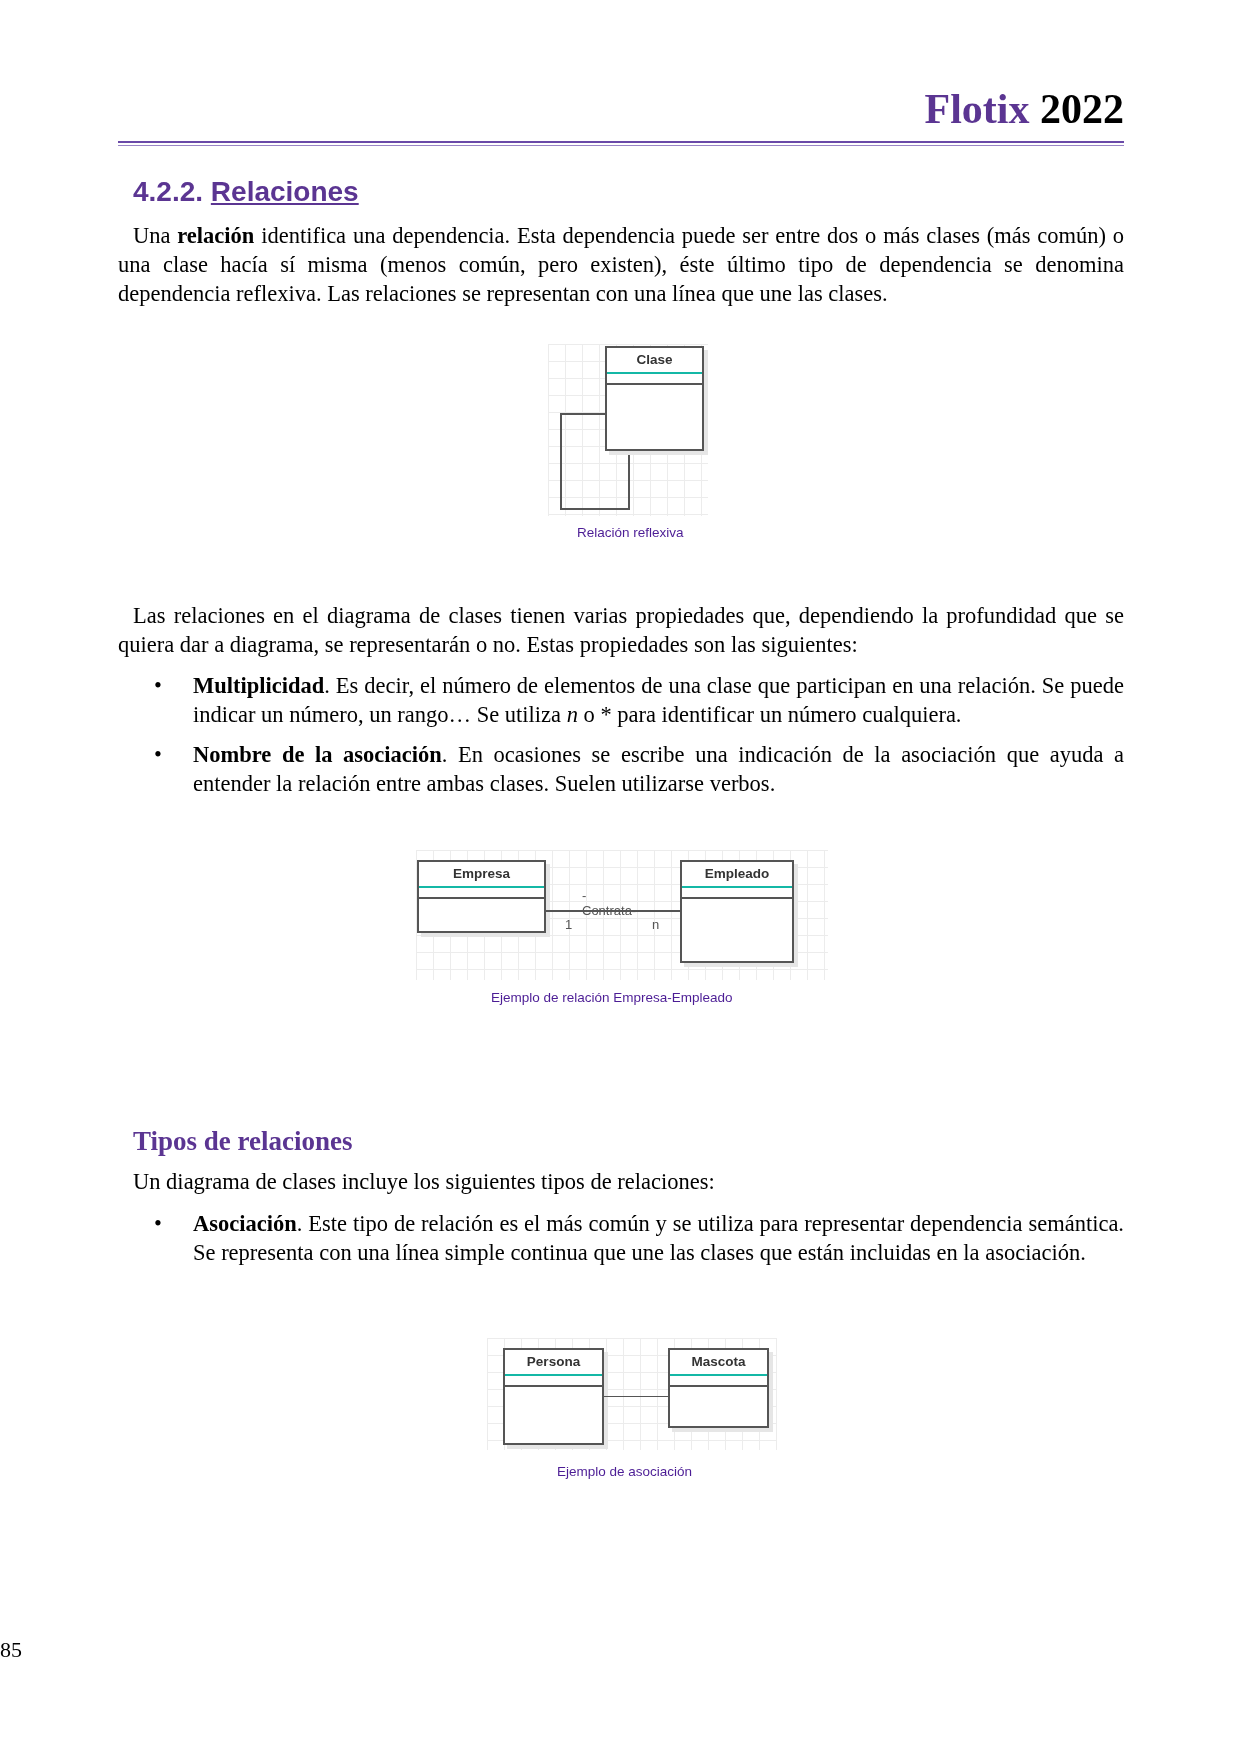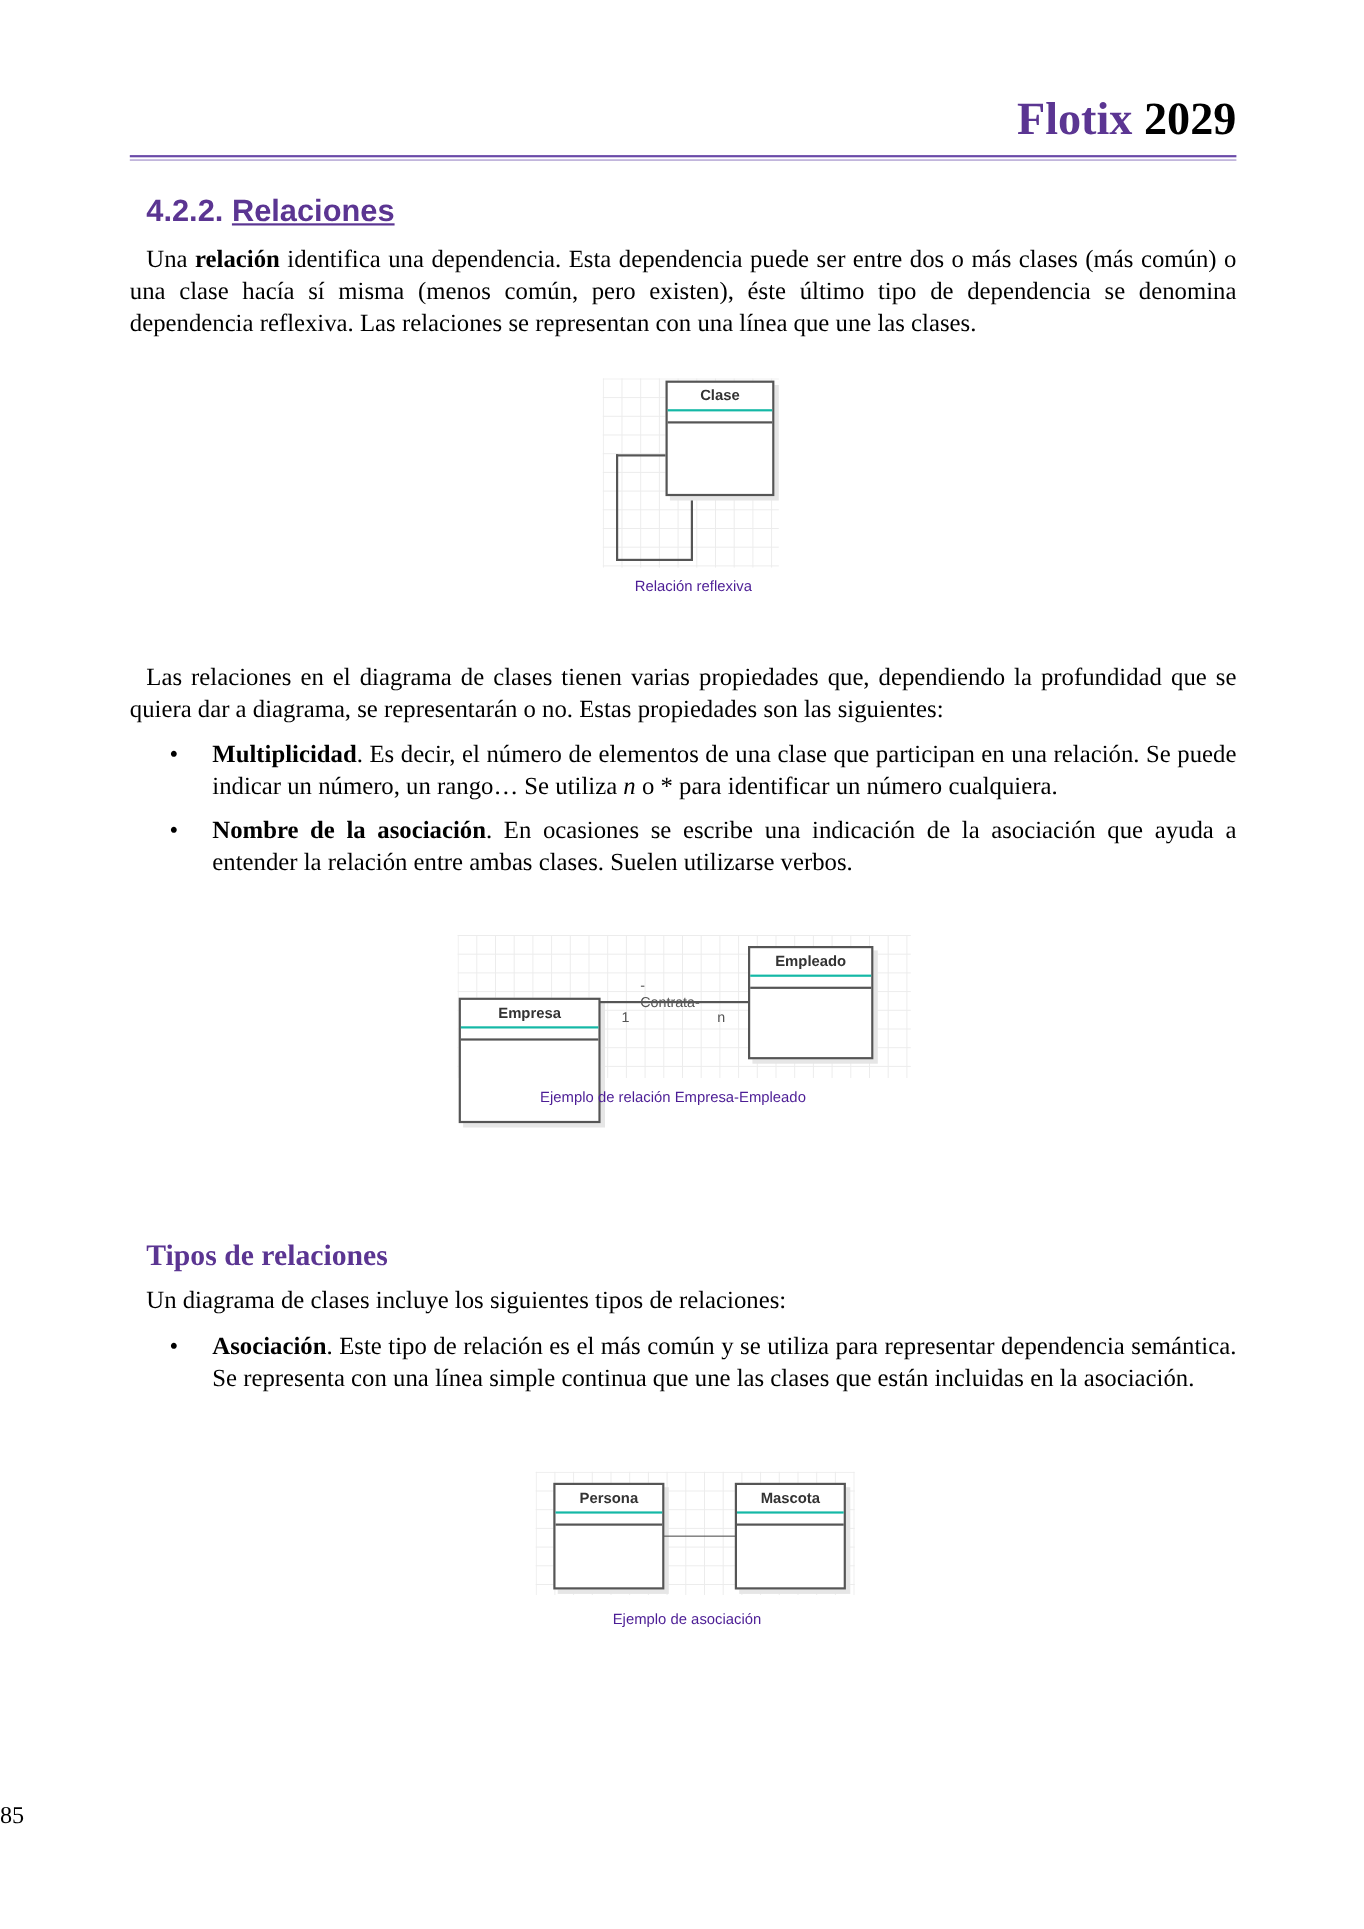--- a/index.html
+++ b/index.html
@@ -36,21 +36,21 @@
   .line { position:absolute; background:#555; }
   .small-label { position:absolute; font-family:"Liberation Sans","DejaVu Sans",sans-serif; font-size:13px; color:#555; }
 
   .page-number { position:absolute; left:0; right:0; top:1637px; font-size:22px; }
 </style>
 </head>
 <body>
 
 <div class="header-title">
   <span class="brand">Flotix</span>
-  <span class="year">2029</span>
+  <span class="year">2022</span>
 </div>
 <div class="header-rule"></div>
 <div class="header-rule2"></div>
 
 <div class="h2">
   <span>4.2.2.</span>
   <span class="title">Relaciones</span>
 </div>
 
 <div class="para" style="top:221px;">
@@ -81,21 +81,21 @@
     <b>Multiplicidad</b><span>. Es decir, el número de elementos de una clase que participan en una relación. Se puede indicar un número, un rango… Se utiliza </span><i>n</i><span> o * para identificar un número cualquiera.</span>
   </div>
   <div class="bullet">
     <span class="dot">•</span>
     <b>Nombre de la asociación</b><span>. En ocasiones se escribe una indicación de la asociación que ayuda a entender la relación entre ambas clases. Suelen utilizarse verbos.</span>
   </div>
 </div>
 
 <div class="figure">
   <div class="grid" style="left:416px; top:850px; width:412px; height:130px;"></div>
-  <div class="uml" style="left:417px; top:907px; width:129px; height:114px;">
+  <div class="uml" style="left:417px; top:860px; width:129px; height:73px;">
     <div class="name">Empresa</div>
     <div class="attrs"></div>
   </div>
   <div class="uml" style="left:680px; top:860px; width:114px; height:103px;">
     <div class="name">Empleado</div>
     <div class="attrs"></div>
   </div>
   <div class="line" style="left:545px; top:910px; width:136px; height:2px;"></div>
   <div class="small-label" style="left:582px; top:888px;">-Contrata-</div>
   <div class="small-label" style="left:565px; top:917px;">1</div>
@@ -115,21 +115,21 @@
     <b>Asociación</b><span>. Este tipo de relación es el más común y se utiliza para representar dependencia semántica. Se representa con una línea simple continua que une las clases que están incluidas en la asociación.</span>
   </div>
 </div>
 
 <div class="figure">
   <div class="grid" style="left:487px; top:1338px; width:290px; height:112px;"></div>
   <div class="uml" style="left:503px; top:1348px; width:101px; height:97px;">
     <div class="name">Persona</div>
     <div class="attrs"></div>
   </div>
-  <div class="uml" style="left:668px; top:1348px; width:101px; height:97px;">
+  <div class="uml" style="left:668px; top:1348px; width:101px; height:80px;">
     <div class="name">Mascota</div>
     <div class="attrs"></div>
   </div>
   <div class="line" style="left:603px; top:1396px; width:66px; height:1px;"></div>
   <div class="caption" style="left:557px; top:1464px;">Ejemplo de asociación</div>
 </div>
 
 <div class="page-number">85</div>
 
 </body></html>

